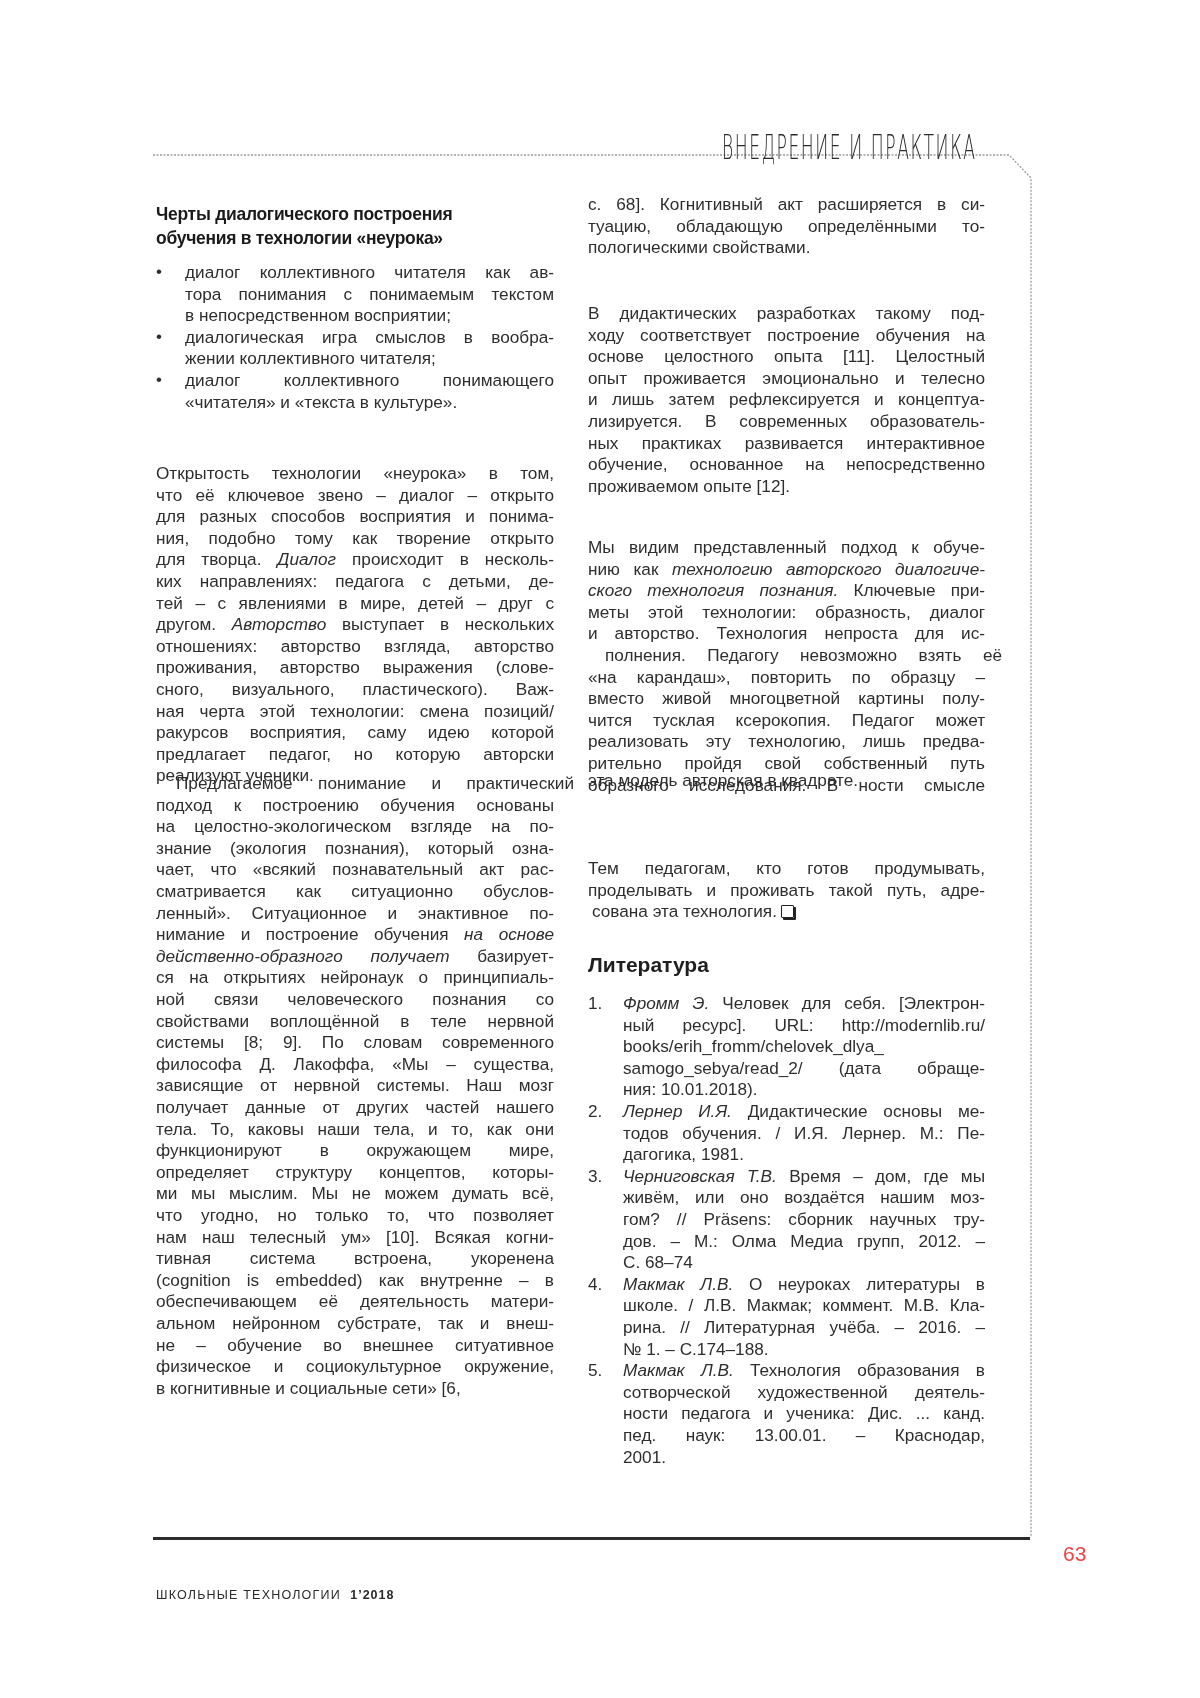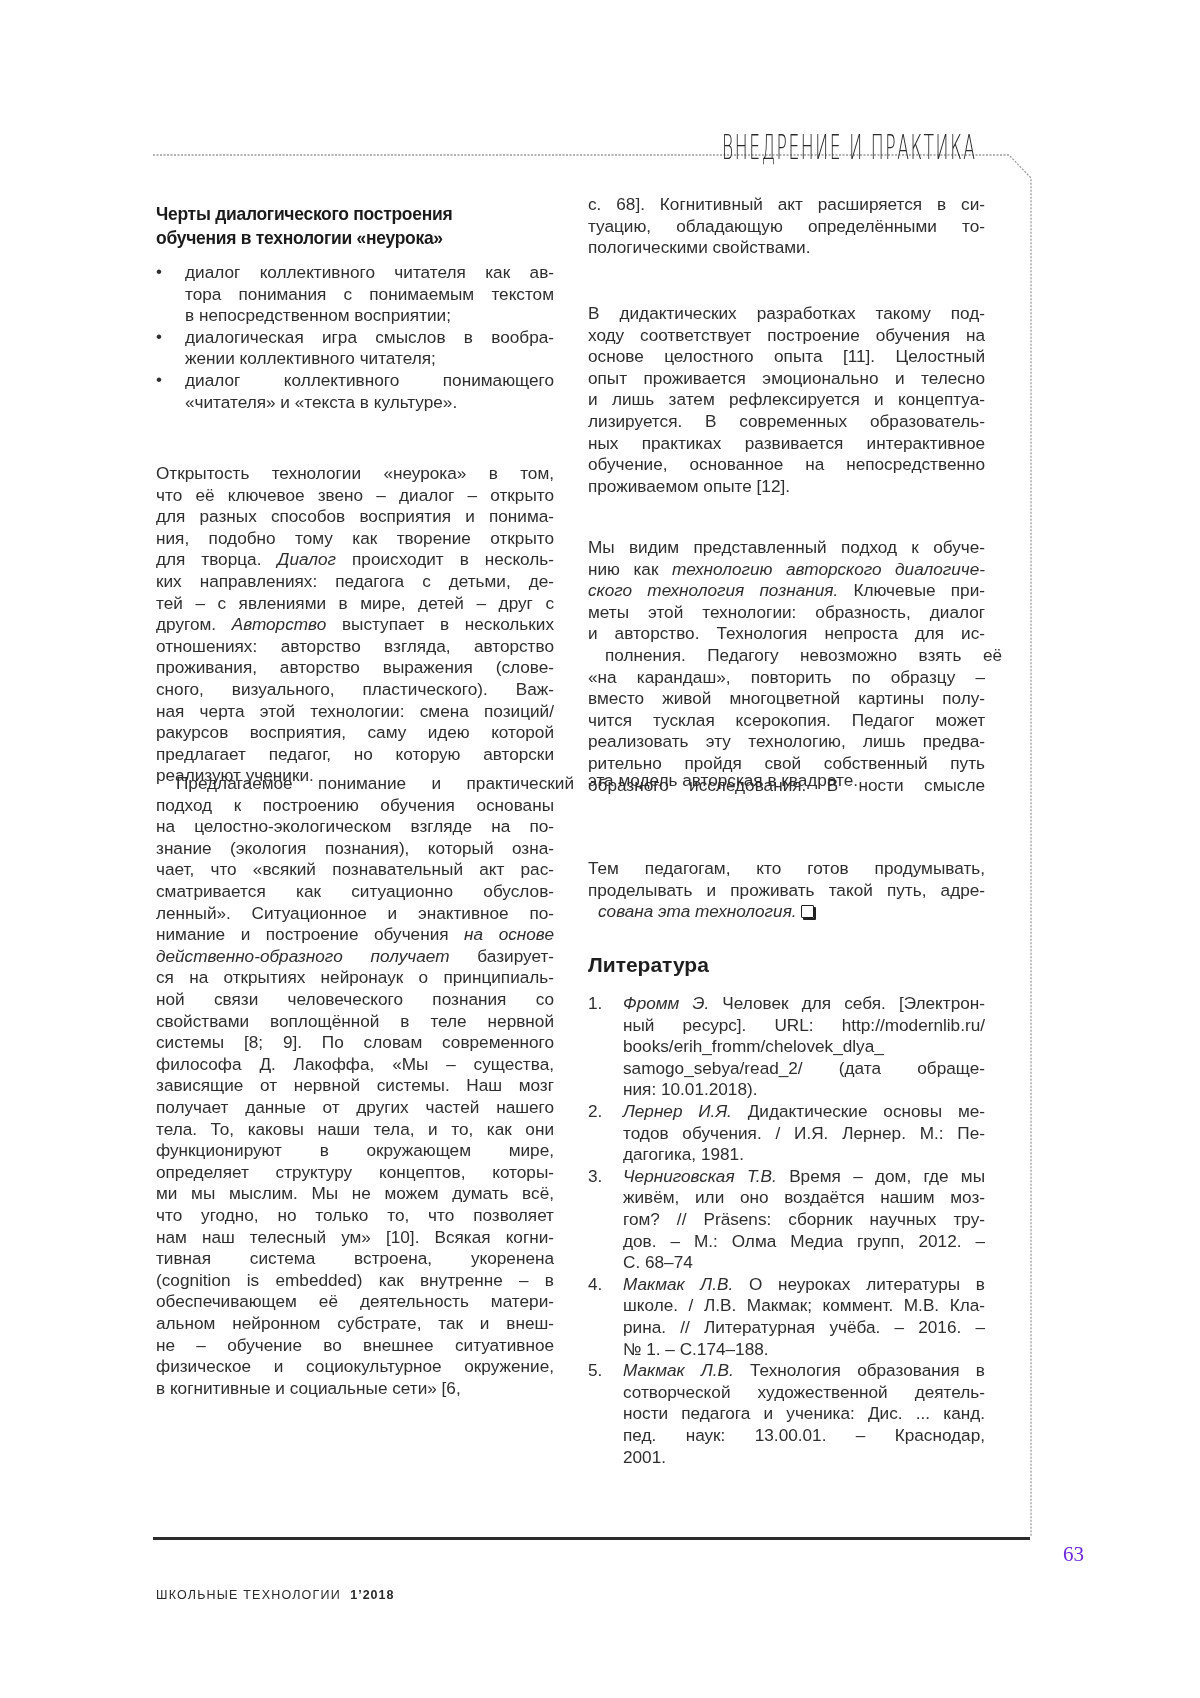--- a/index.html
+++ b/index.html
@@ -34,21 +34,21 @@
     transform: scaleX(0.92); transform-origin: left top; letter-spacing: -0.3px;
   }
   .bullet-dot { position: absolute; font-size: 17px; line-height: 23px; color: #2e2e2e; }
 
   .refs-heading { position: absolute; font-weight: bold; font-size: 21px; line-height: 28px; color: #1e1e1e; }
   .ref-num { position: absolute; font-size: 17.2px; line-height: 23px; color: #2e2e2e; }
 
   .end-mark { display: inline-block; width: 11px; height: 11px; border: 1.6px solid #222; border-radius: 1px; box-shadow: 2px 2px 0 #222; margin-left: 4px; vertical-align: -1px; }
 
   .footer-rule { position: absolute; left: 153px; top: 1537px; width: 877px; height: 3px; background: #2c2c2c; }
-  .page-number { position: absolute; left: 1063px; top: 1542px; font-size: 21px; color: #6d28d9; font-family: Liberation Serif, serif; }
+  .page-number { position: absolute; left: 1063px; top: 1542px; font-size: 21px; color: #ef4444; }
   .journal-name { position: absolute; left: 156px; top: 1588px; font-size: 12.5px; letter-spacing: 1.2px; color: #2a2a2a; }
   .journal-name b { font-weight: bold; letter-spacing: 1px; }
 </style>
 </head>
 <body>
 
 <div class="page">
 
   <svg class="hdr-svg" width="1200" height="1698">
     <polyline points="153,155 1009,155 1031,178 1031,1537" fill="none" stroke="#9a9a9a" stroke-width="1.3" stroke-dasharray="2,1.5"></polyline>
@@ -136,21 +136,21 @@
       <div class="line" style="left: 0px; top: 644px; width: 397px; margin-left: 17px;">полнения. Педагогу невозможно взять её</div>
       <div class="line" style="left: 0px; top: 665.6px; width: 397px;">«на карандаш», повторить по образцу –</div>
       <div class="line" style="left: 0px; top: 687.2px; width: 397px;">вместо живой многоцветной картины полу-</div>
       <div class="line" style="left: 0px; top: 708.8px; width: 397px;">чится тусклая ксерокопия. Педагог может</div>
       <div class="line" style="left: 0px; top: 730.4px; width: 397px;">реализовать эту технологию, лишь предва-</div>
       <div class="line" style="left: 0px; top: 752px; width: 397px;">рительно пройдя свой собственный путь</div>
       <div class="line" style="left: 0px; top: 773.6px; width: 397px;">образного исследования. В ности смысле</div>
       <div class="line last" style="left: 0px; top: 769px; width: 397px;">эта модель авторская в квадрате.</div>
       <div class="line" style="left: 0px; top: 857px; width: 397px;">Тем педагогам, кто готов продумывать,</div>
       <div class="line" style="left: 0px; top: 878.6px; width: 397px;">проделывать и проживать такой путь, адре-</div>
-      <div class="line last" style="left: 10px; top: 900.2px; width: 397px; font-style: italic;">сована эта технология.<span class="end-mark"></span></div>
+      <div class="line last" style="left: 4px; top: 900.2px; width: 397px;">сована эта технология.<span class="end-mark"></span></div>
       <div class="refs-heading" style="left: 0px; top: 951px;">Литература</div>
       <div class="ref-num" style="left: 0px; top: 992px;">1.</div>
       <div class="line" style="left: 35px; top: 992px; width: 362px;"><i>Фромм Э.</i> Человек для себя. [Электрон-</div>
       <div class="line" style="left: 35px; top: 1013.6px; width: 362px;">ный ресурс]. URL: http://modernlib.ru/</div>
       <div class="line" style="left: 35px; top: 1035.2px; width: 362px;">books/erih_fromm/chelovek_dlya_</div>
       <div class="line" style="left: 35px; top: 1056.8px; width: 362px;">samogo_sebya/read_2/ (дата обраще-</div>
       <div class="line last" style="left: 35px; top: 1078.4px; width: 362px;">ния: 10.01.2018).</div>
       <div class="ref-num" style="left: 0px; top: 1100px;">2.</div>
       <div class="line" style="left: 35px; top: 1100px; width: 362px;"><i>Лернер И.Я.</i> Дидактические основы ме-</div>
       <div class="line" style="left: 35px; top: 1121.6px; width: 362px;">тодов обучения. / И.Я. Лернер. М.: Пе-</div>

